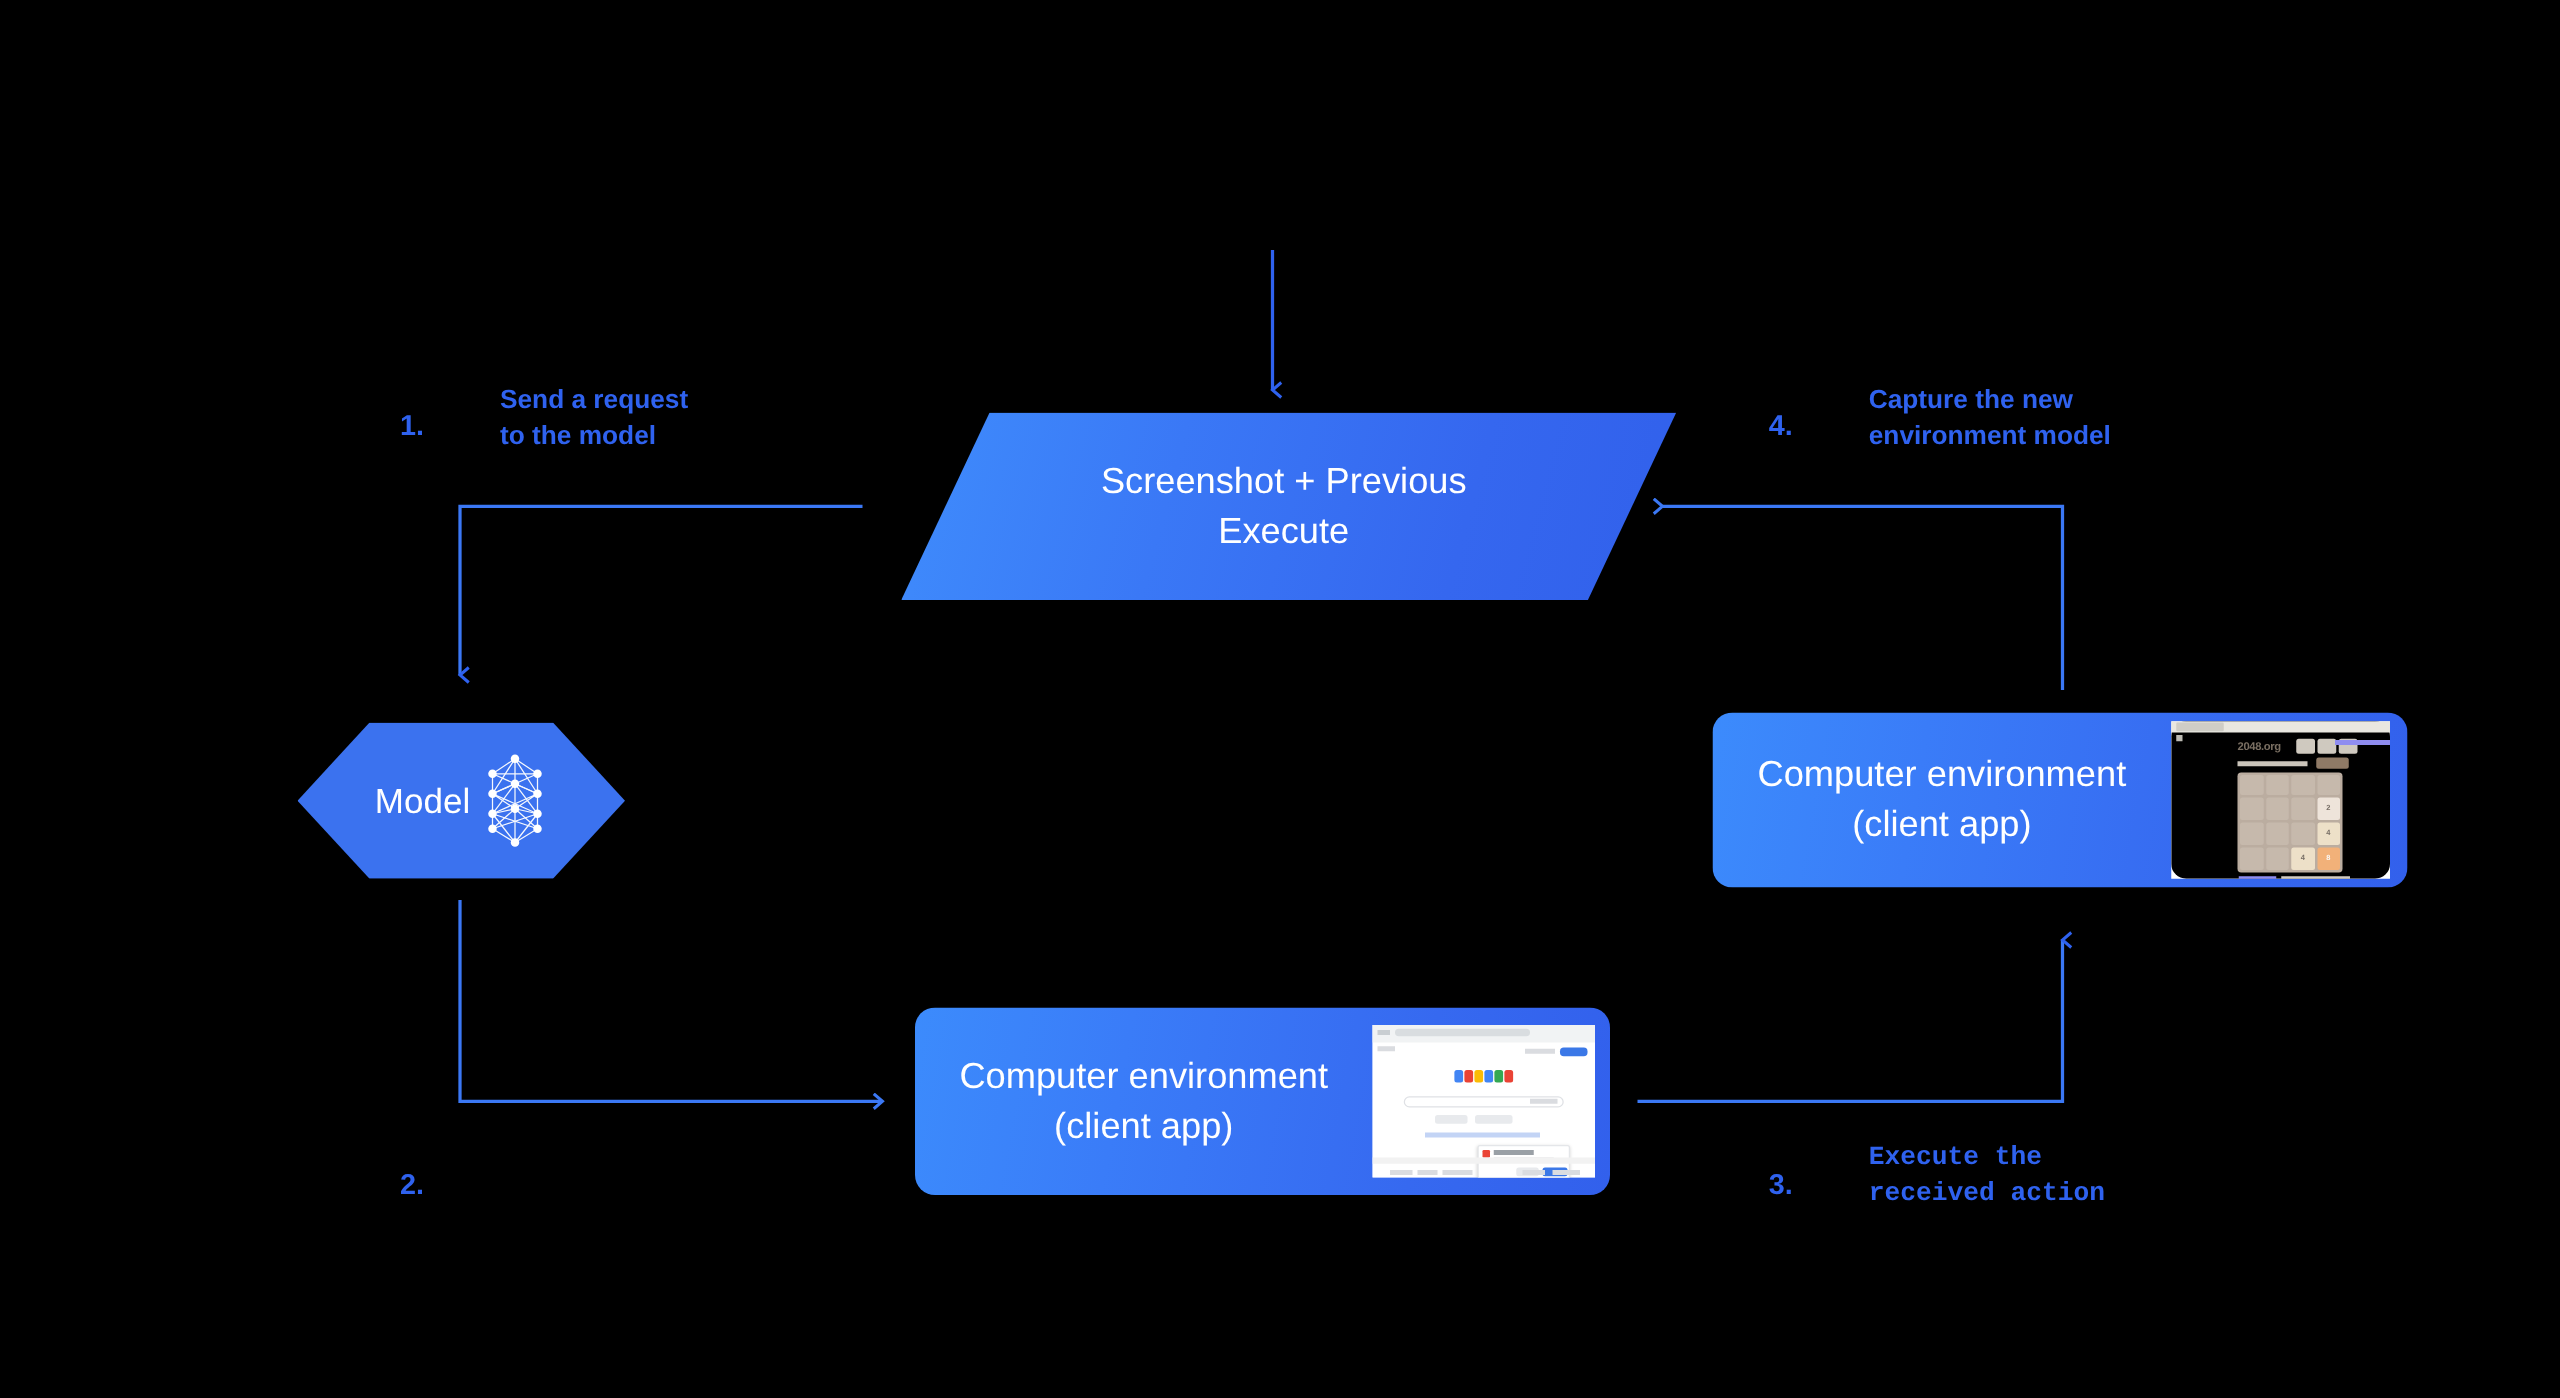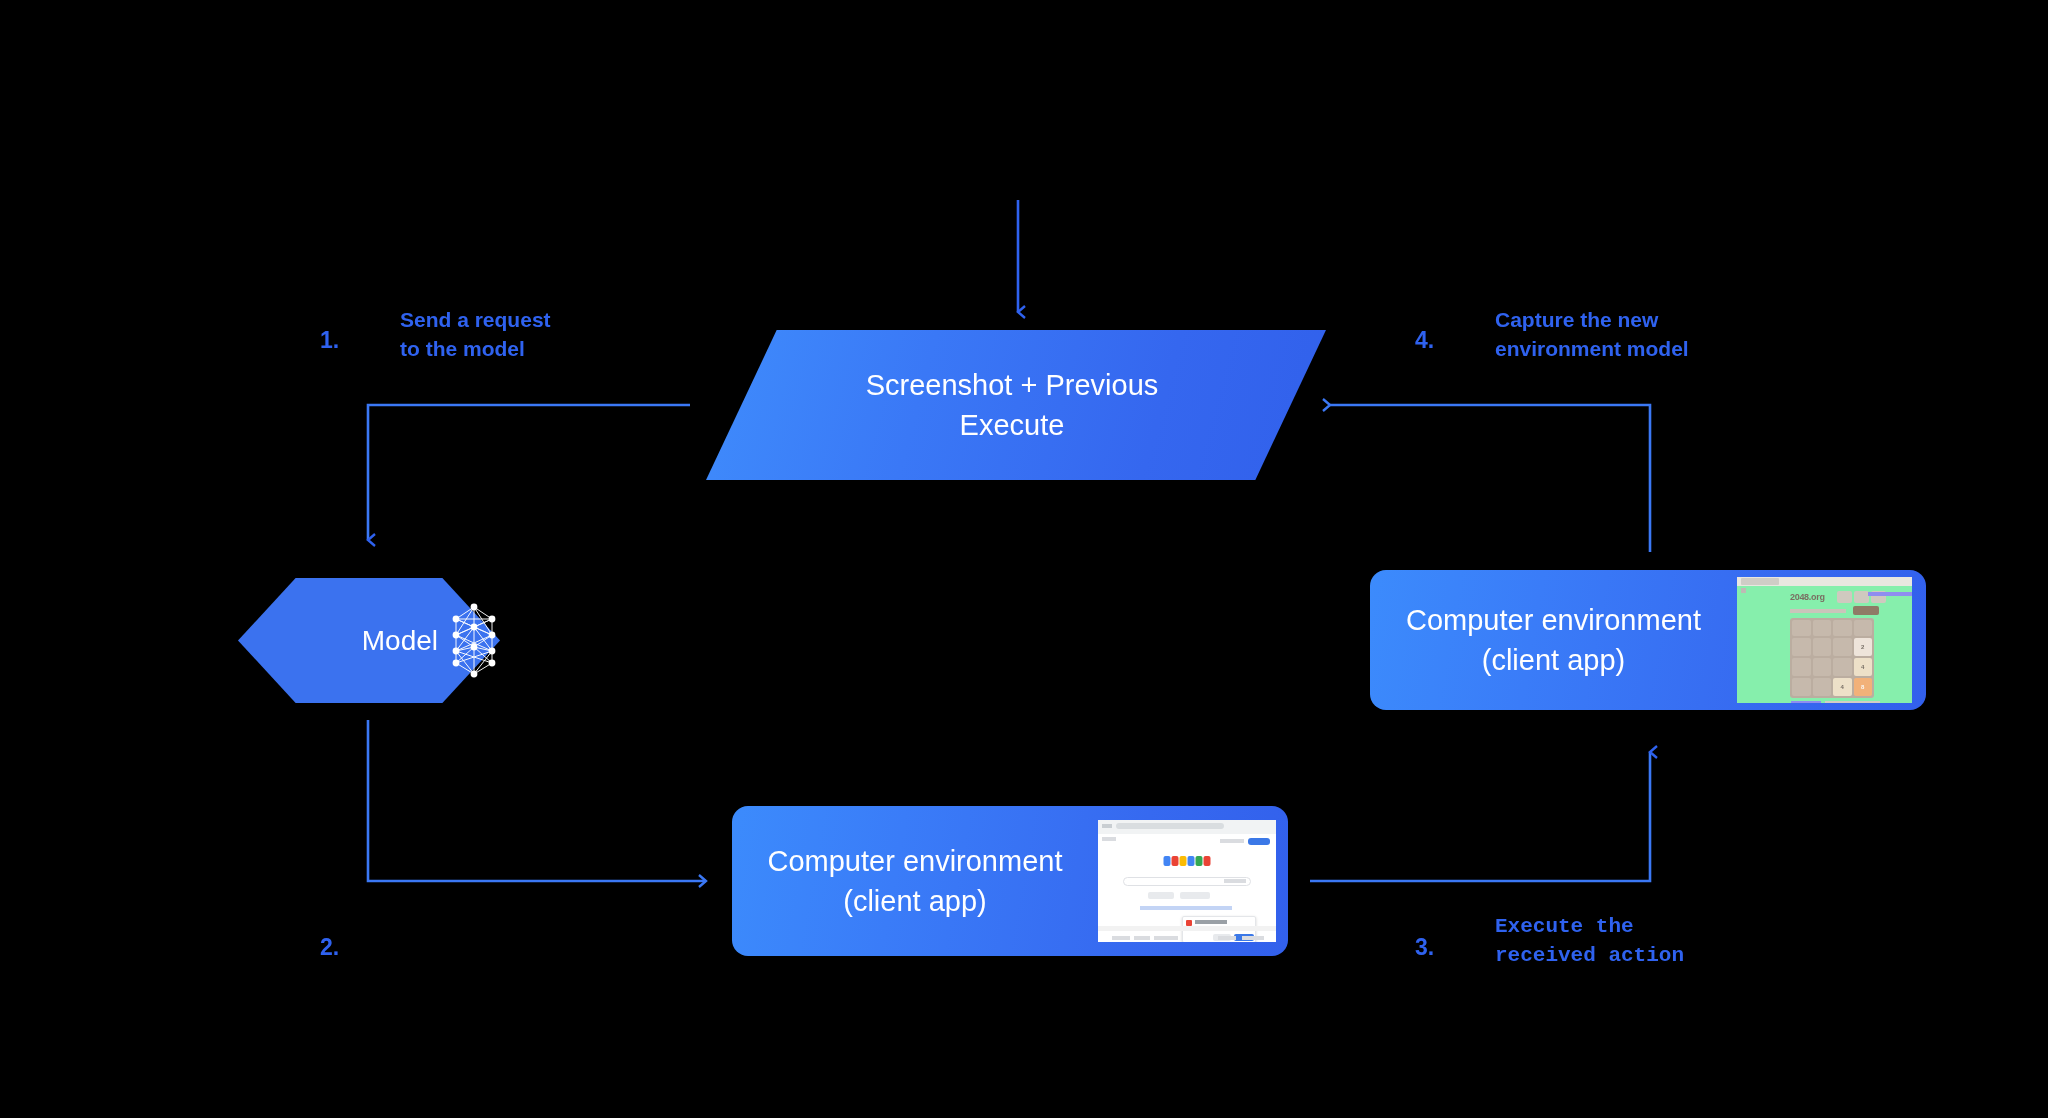--- a/index.html
+++ b/index.html
@@ -20,21 +20,21 @@
     border-radius: 40px;
     display: flex; align-items: center; justify-content: center;
     color: #2f62ef;
     font-size: 31px;
     letter-spacing: .2px;
   }
 
   
   .para {
     position: absolute;
-    left: 706px; top: 330px;
+    left: 721px; top: 330px;
     width: 620px; height: 150px;
   }
   .para-shape {
     position: absolute; inset: 0;
     background: linear-gradient(105deg, #3f8cfc 0%, #3a78f6 35%, #3567ef 72%, #3160eb 100%);
     -webkit-clip-path: polygon(11.4% 0%, 100% 0%, 88.6% 100%, 0% 100%);
     clip-path: polygon(11.4% 0%, 100% 0%, 88.6% 100%, 0% 100%);
   }
   .para-text {
     position: absolute; inset: 0;
@@ -52,21 +52,21 @@
     width: 262px; height: 125px;
   }
   .hex-shape {
     position: absolute; inset: 0;
     background: #3b72ef;
     -webkit-clip-path: polygon(22% 0%, 78% 0%, 100% 50%, 78% 100%, 22% 100%, 0% 50%);
     clip-path: polygon(22% 0%, 78% 0%, 100% 50%, 78% 100%, 22% 100%, 0% 50%);
   }
   .hex-inner {
     position: absolute; inset: 0;
-    display: flex; align-items: center; justify-content: flex-end;
+    display: flex; align-items: center; justify-content: center;
     gap: 10px;
   }
   .hex-label { color: #fff; font-size: 28px; }
   .nn-icon { width: 52px; height: 78px; display: block; }
 
   
   .envcard {
     position: absolute;
     border-radius: 16px;
     overflow: hidden;
@@ -87,21 +87,21 @@
   .env-thumb {
     position: relative;
     background: #fff;
     overflow: hidden;
     flex: none;
   }
   .env-right .env-thumb { width: 175px; height: 126px; margin-right: 14px; }
   .env-bottom .env-thumb { width: 178px; height: 122px; margin-right: 12px; }
 
   
-  .t2048 { position: absolute; inset: 0; background: #86efac; }
+  .t2048 { position: absolute; inset: 0; background: #000000; border-radius: 12px; }
   .t2048 .winbar { position: absolute; left: 0; top: 0; width: 100%; height: 9px; background: #e9e7e0; }
   .t2048 .tab { position: absolute; left: 4px; top: 1px; width: 38px; height: 7px; background: #cfcdc6; border-radius: 1px; }
   .t2048 .urlbar { position: absolute; left: 4px; top: 11px; width: 5px; height: 5px; background: #bdbbb4; }
   .t2048 .logo { position: absolute; left: 53px; top: 15px; font-size: 9px; font-weight: bold; color: #7a6f62; letter-spacing: -.3px; }
   .t2048 .sc { position: absolute; top: 14px; width: 15px; height: 12px; background: #cfc9bf; border-radius: 2px; }
   .t2048 .sc1 { left: 100px; } .t2048 .sc2 { left: 117px; } .t2048 .sc3 { left: 134px; }
   .t2048 .links { position: absolute; left: 131px; top: 15px; width: 44px; height: 4px; background: #8f8df0; }
   .t2048 .sub { position: absolute; left: 53px; top: 32px; width: 56px; height: 4px; background: #cac4ba; }
   .t2048 .newbtn { position: absolute; left: 116px; top: 29px; width: 26px; height: 9px; background: #8f7a66; border-radius: 2px; }
   .t2048 .grid {

